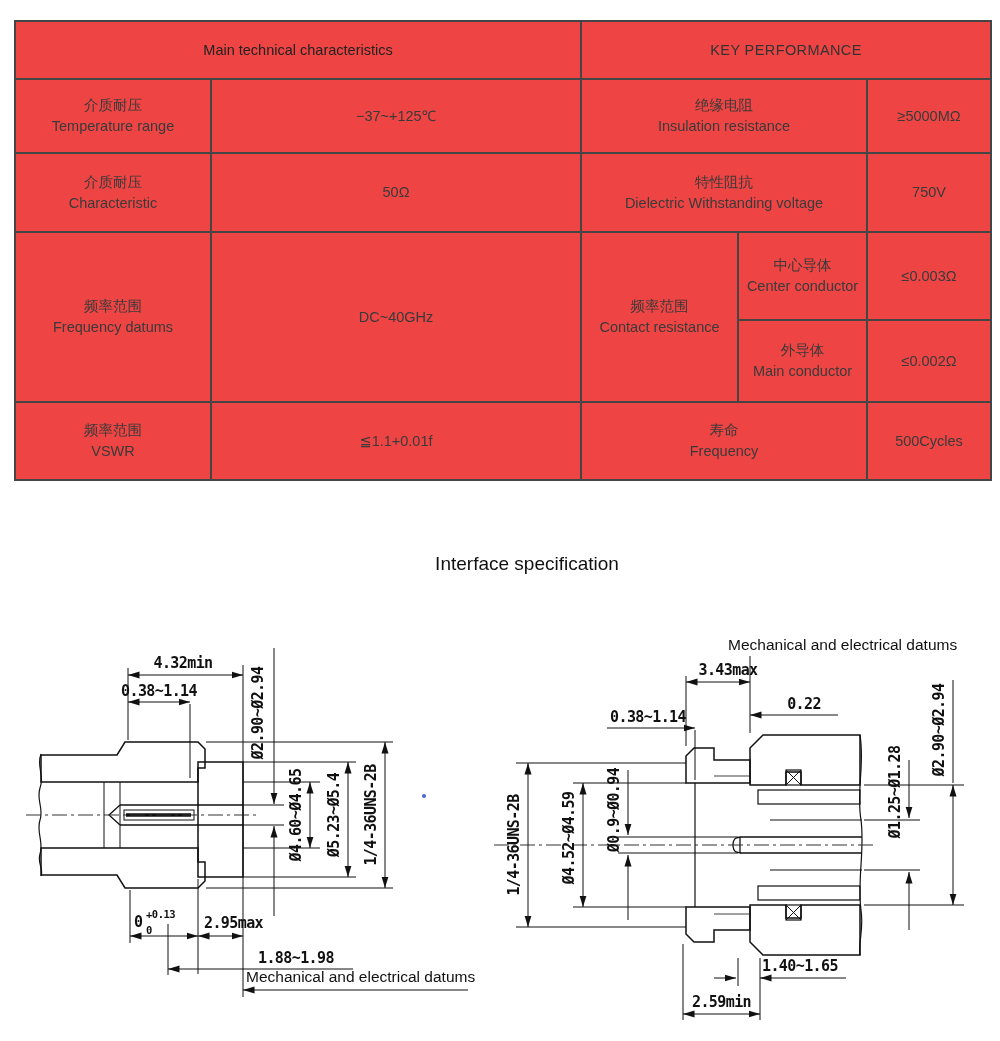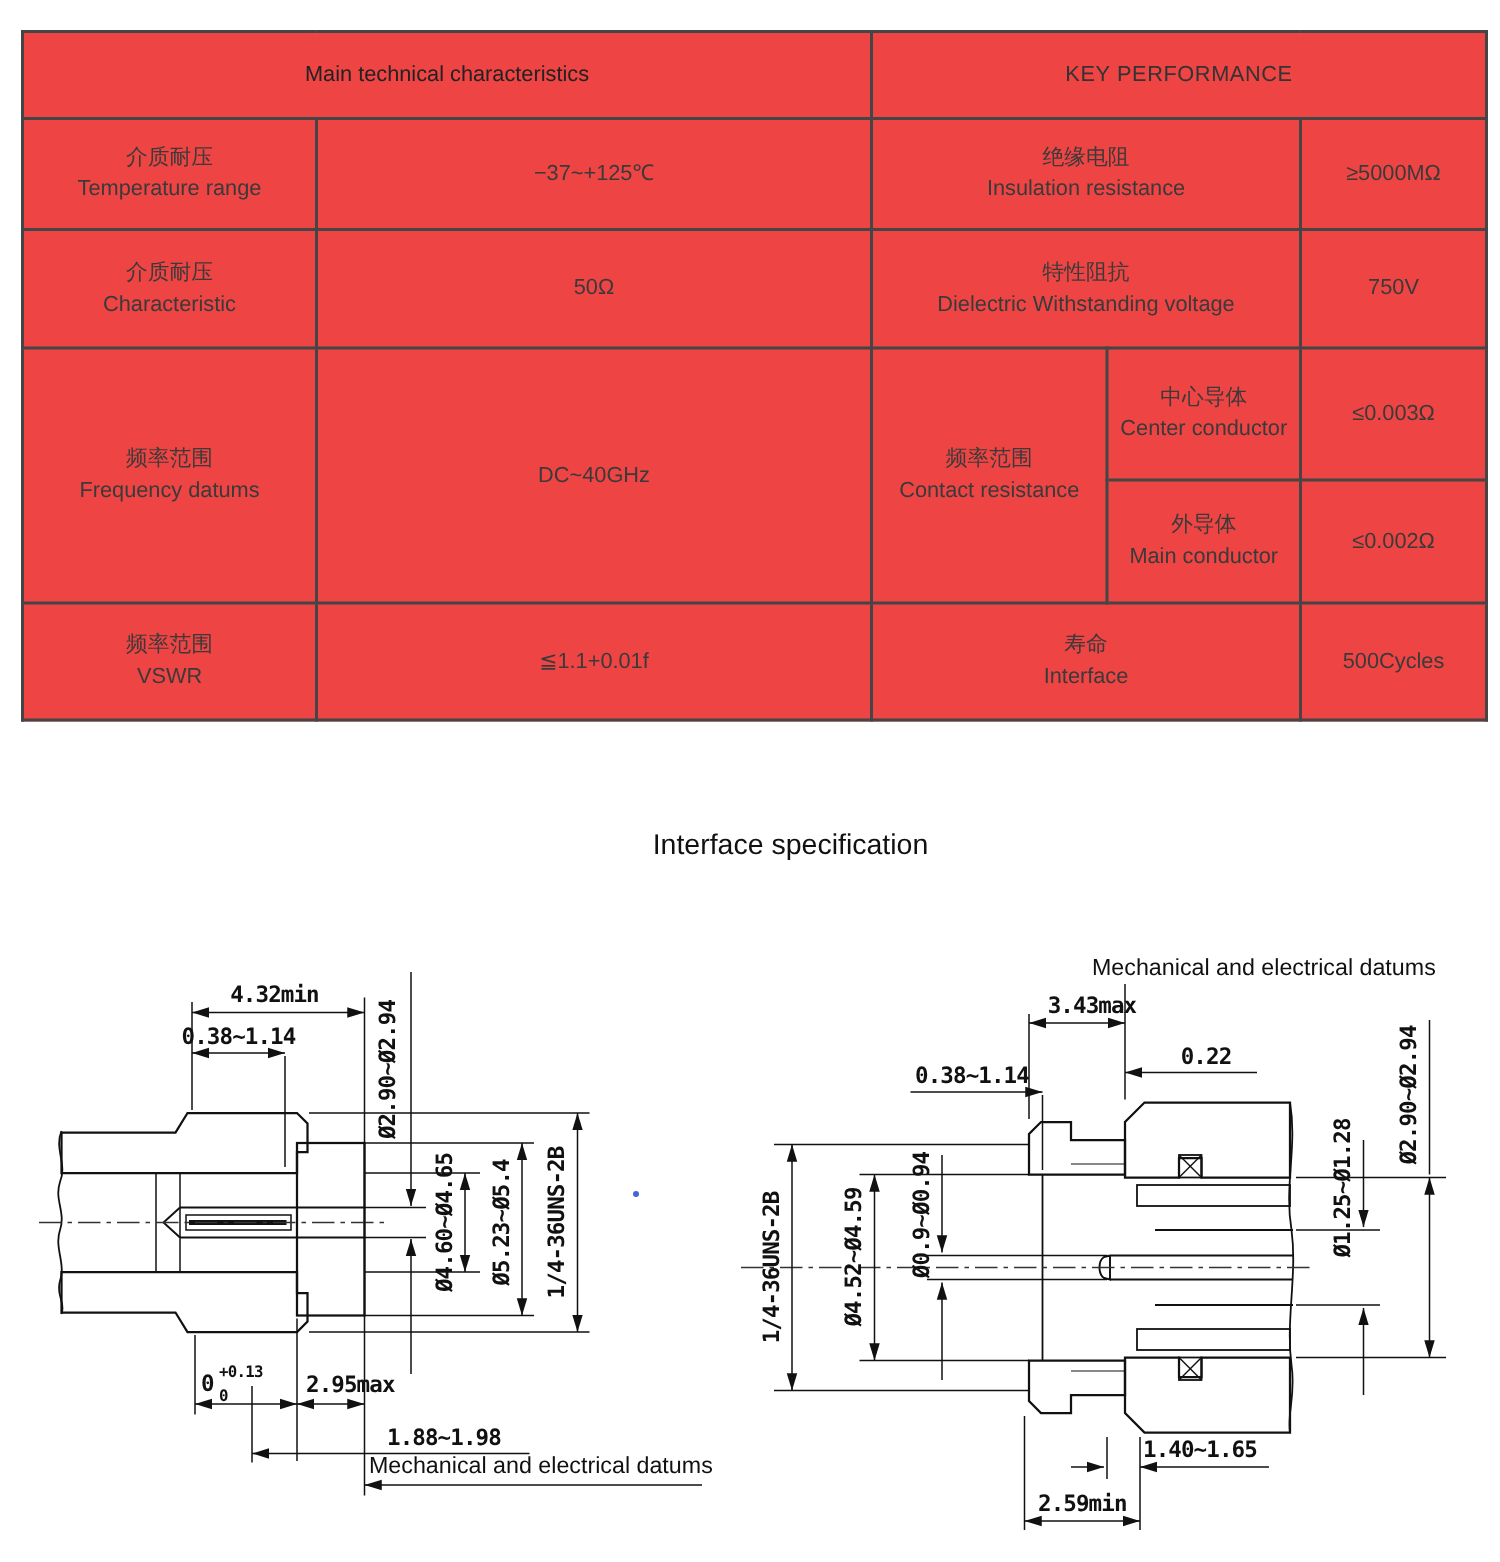--- a/index.html
+++ b/index.html
@@ -100,21 +100,21 @@
       <td>≤0.002Ω</td>
     </tr>
     <tr>
       <td style="height:72px">
         <div>频率范围</div>
         <div>VSWR</div>
       </td>
       <td>≦1.1+0.01f</td>
       <td colspan="2">
         <div>寿命</div>
-        <div>Interface</div>
+        <div>Frequency</div>
       </td>
       <td>500Cycles</td>
     </tr>
   </tbody>
 </table>
 
 <div class="section-title">Interface specification</div>
 
 <svg class="draw" style="left:8px; top:618px;" width="512" height="423" viewBox="0 0 512 423">
   <defs>

